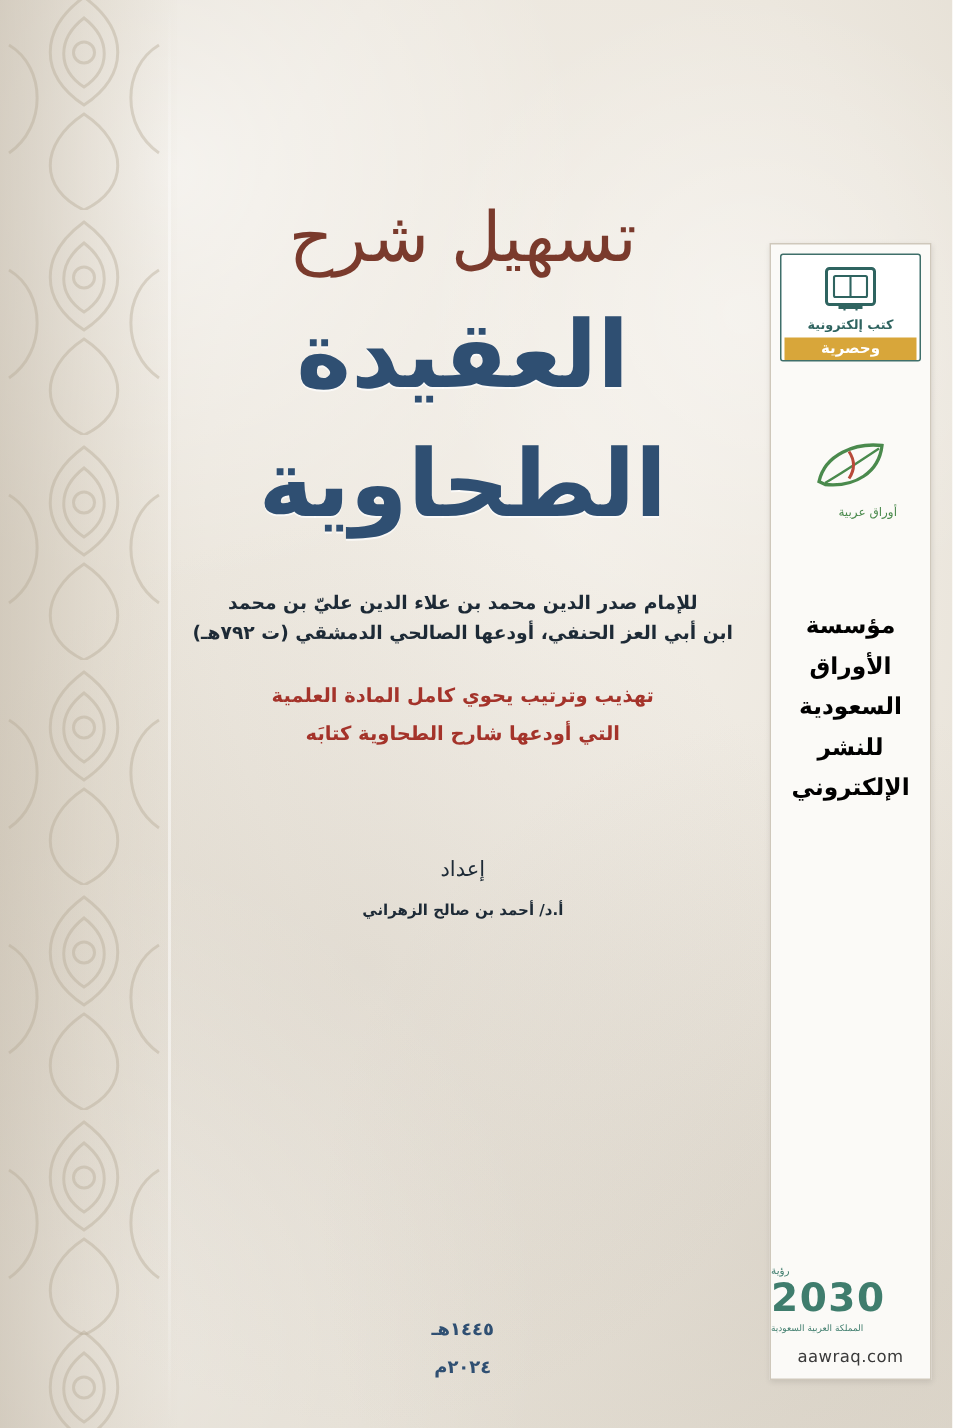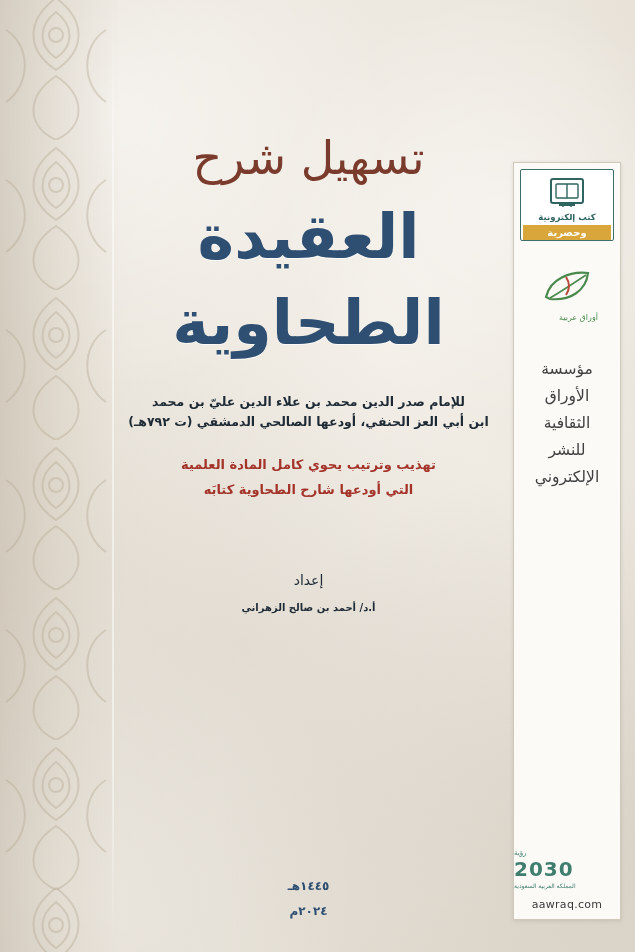--- a/index.html
+++ b/index.html
@@ -68,20 +68,21 @@
     width: 108px;
     height: 758px;
     background: #fbfaf7;
     border: 1px solid #cfc8bb;
     box-shadow: 0 1px 4px rgba(0,0,0,0.10);
     display: flex;
     flex-direction: column;
     align-items: center;
     padding: 6px 4px 8px 4px;
     box-sizing: border-box;
+    gap: 24px;
   }
 
   .badge-ebook {
     width: 94px;
     border: 1px solid #3f6f6a;
     border-radius: 2px;
     background: #ffffff;
     padding: 4px 2px 0 2px;
     box-sizing: border-box;
     text-align: center;
@@ -113,23 +114,23 @@
   .pub-logo .pl-caption {
     font-size: 8px;
     color: #4a8a4d;
     margin-top: 2px;
     letter-spacing: 0.5px;
   }
 
   .pub-name {
     margin-top: 34px;
     text-align: center;
-    color: #404040;
+    color: #000000;
     font-size: 15.5px;
-    font-weight: normal;
+    font-weight: bold;
     line-height: 27px;
   }
 
   .rights {
     margin-top: 40px;
     text-align: center;
     color: #8e3f3f;
     font-size: 7.5px;
     line-height: 12px;
     padding: 0 4px;
@@ -362,29 +363,29 @@
         <path d="M10 30 C14 12 34 4 52 6 C50 24 34 34 14 32 Z" fill="none" stroke="#4a8a4d" stroke-width="2.2"></path>
         <path d="M14 31 C26 24 38 16 50 8" fill="none" stroke="#4a8a4d" stroke-width="1.6"></path>
         <path d="M30 10 C34 16 34 22 30 28" fill="none" stroke="#b84a3a" stroke-width="2"></path>
       </svg>
       <div class="pl-caption">أوراق عربية</div>
     </div>
 
     <div class="pub-name">
       <div>مؤسسة</div>
       <div>الأوراق</div>
-      <div>الثقافية</div>
+      <div>السعودية</div>
       <div>للنشر</div>
       <div>الإلكتروني</div>
     </div>
 
 
     <div class="vision">
       <div style="font-size:7px;color:#3f7d6d;">رؤية</div>
-      <div style="font-size:20px;font-weight:bold;color:#3f7d6d;letter-spacing:1px;direction:ltr;">2030</div>
+      <div style="font-size:26px;font-weight:bold;color:#3f7d6d;letter-spacing:1px;direction:ltr;">2030</div>
       <div class="v-sub">المملكة العربية السعودية</div>
     </div>
 
     <div class="site">aawraq.com</div>
 
   </div>
 
 </div>
 
 </body></html>

